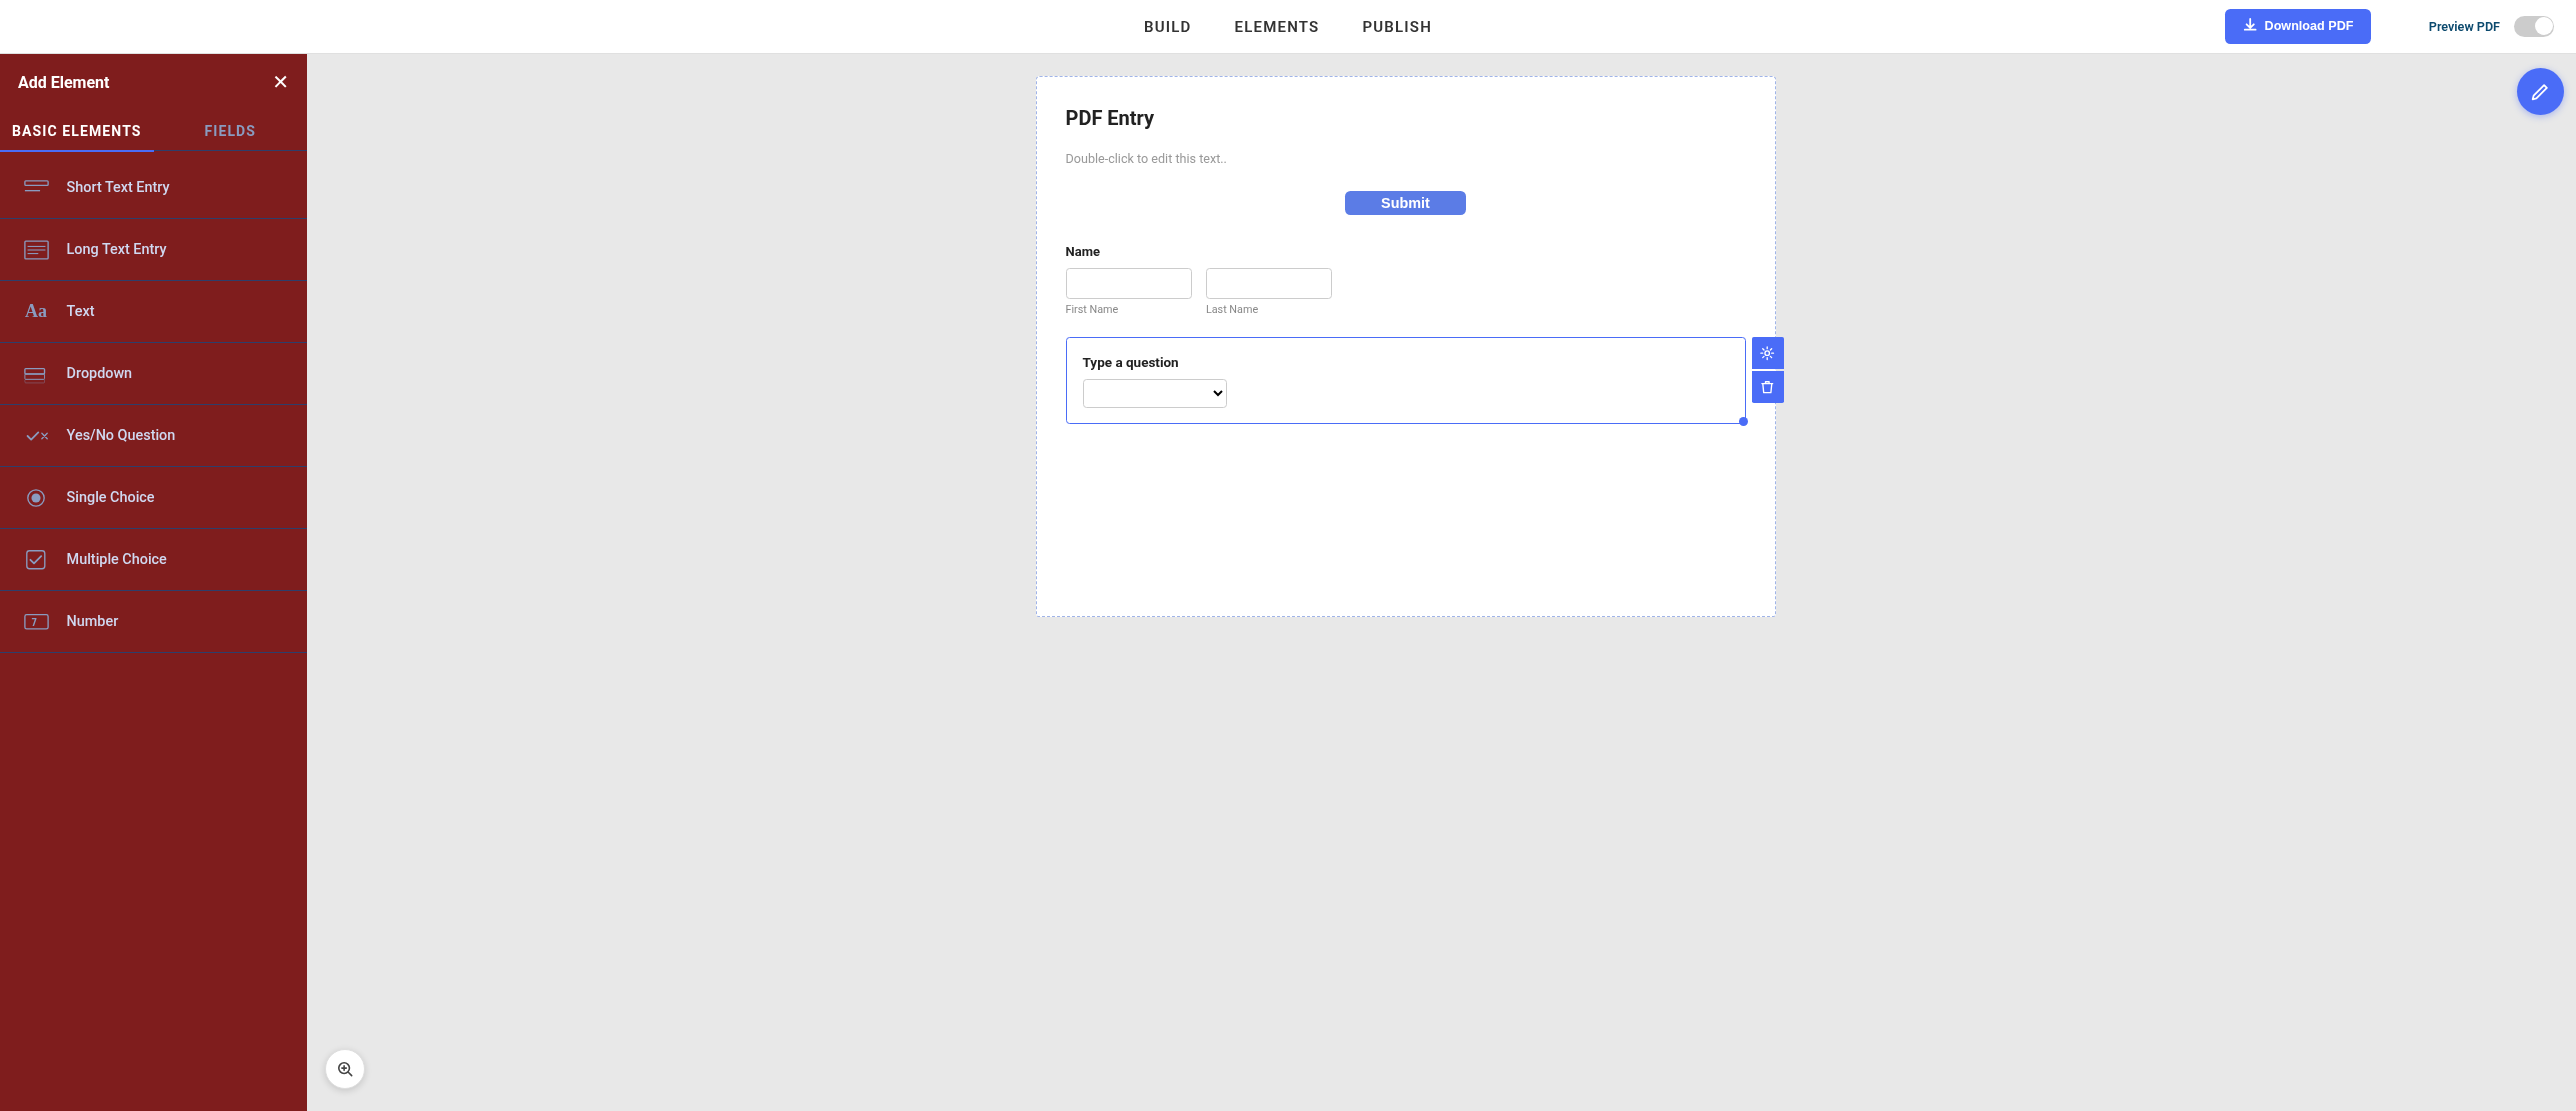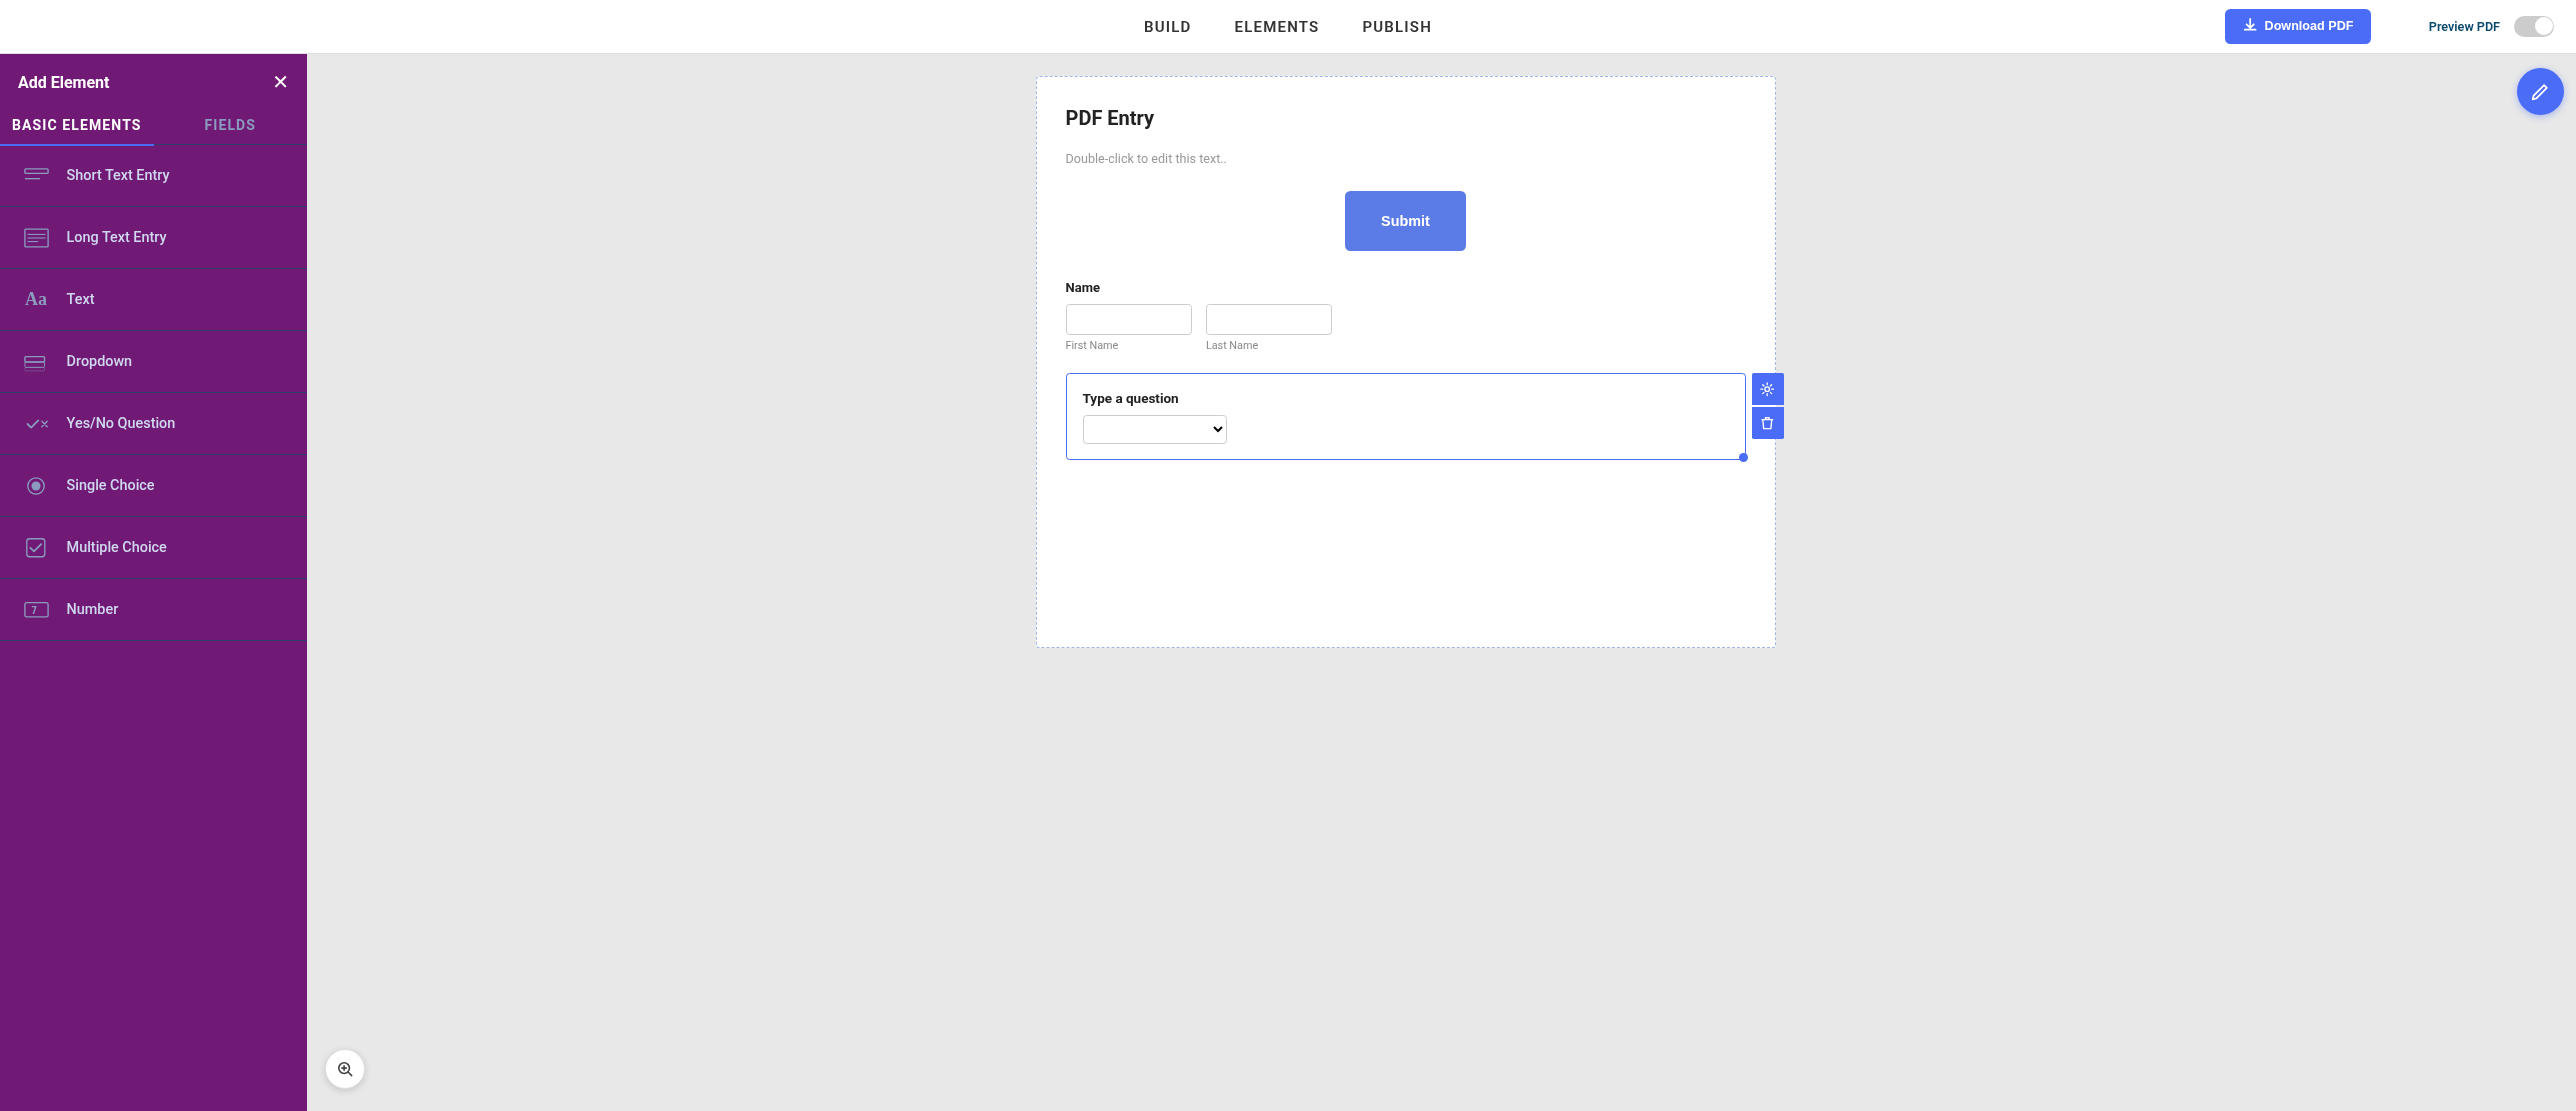--- a/index.html
+++ b/index.html
@@ -81,25 +81,26 @@
     
     .main-layout {
       display: flex;
       height: calc(100vh - 54px);
     }
 
     
     .sidebar {
       width: 307px;
       min-width: 307px;
-      background: #701a75;
+      background: #7f1d1d;
       color: #fff;
       display: flex;
       flex-direction: column;
       overflow-y: auto;
+      gap: 6px;
     }
     .sidebar-header {
       display: flex;
       align-items: center;
       justify-content: space-between;
       padding: 18px 18px 14.4px 18px;
     }
     .sidebar-title {
       font-size: 16px;
       font-weight: 700;
@@ -196,21 +197,21 @@
     .submit-btn-wrapper {
       display: flex;
       justify-content: center;
       margin-bottom: 29px;
     }
     .submit-btn {
       background: #5b7ce6;
       color: #fff;
       border: none;
       border-radius: 5.4px;
-      padding: 22px 36px;
+      padding: 4px 36px;
       font-size: 14.4px;
       font-weight: 600;
       cursor: pointer;
     }
     .form-name-section {
       margin-bottom: 21.6px;
     }
     .form-name-label {
       font-size: 13px;
       font-weight: 700;

